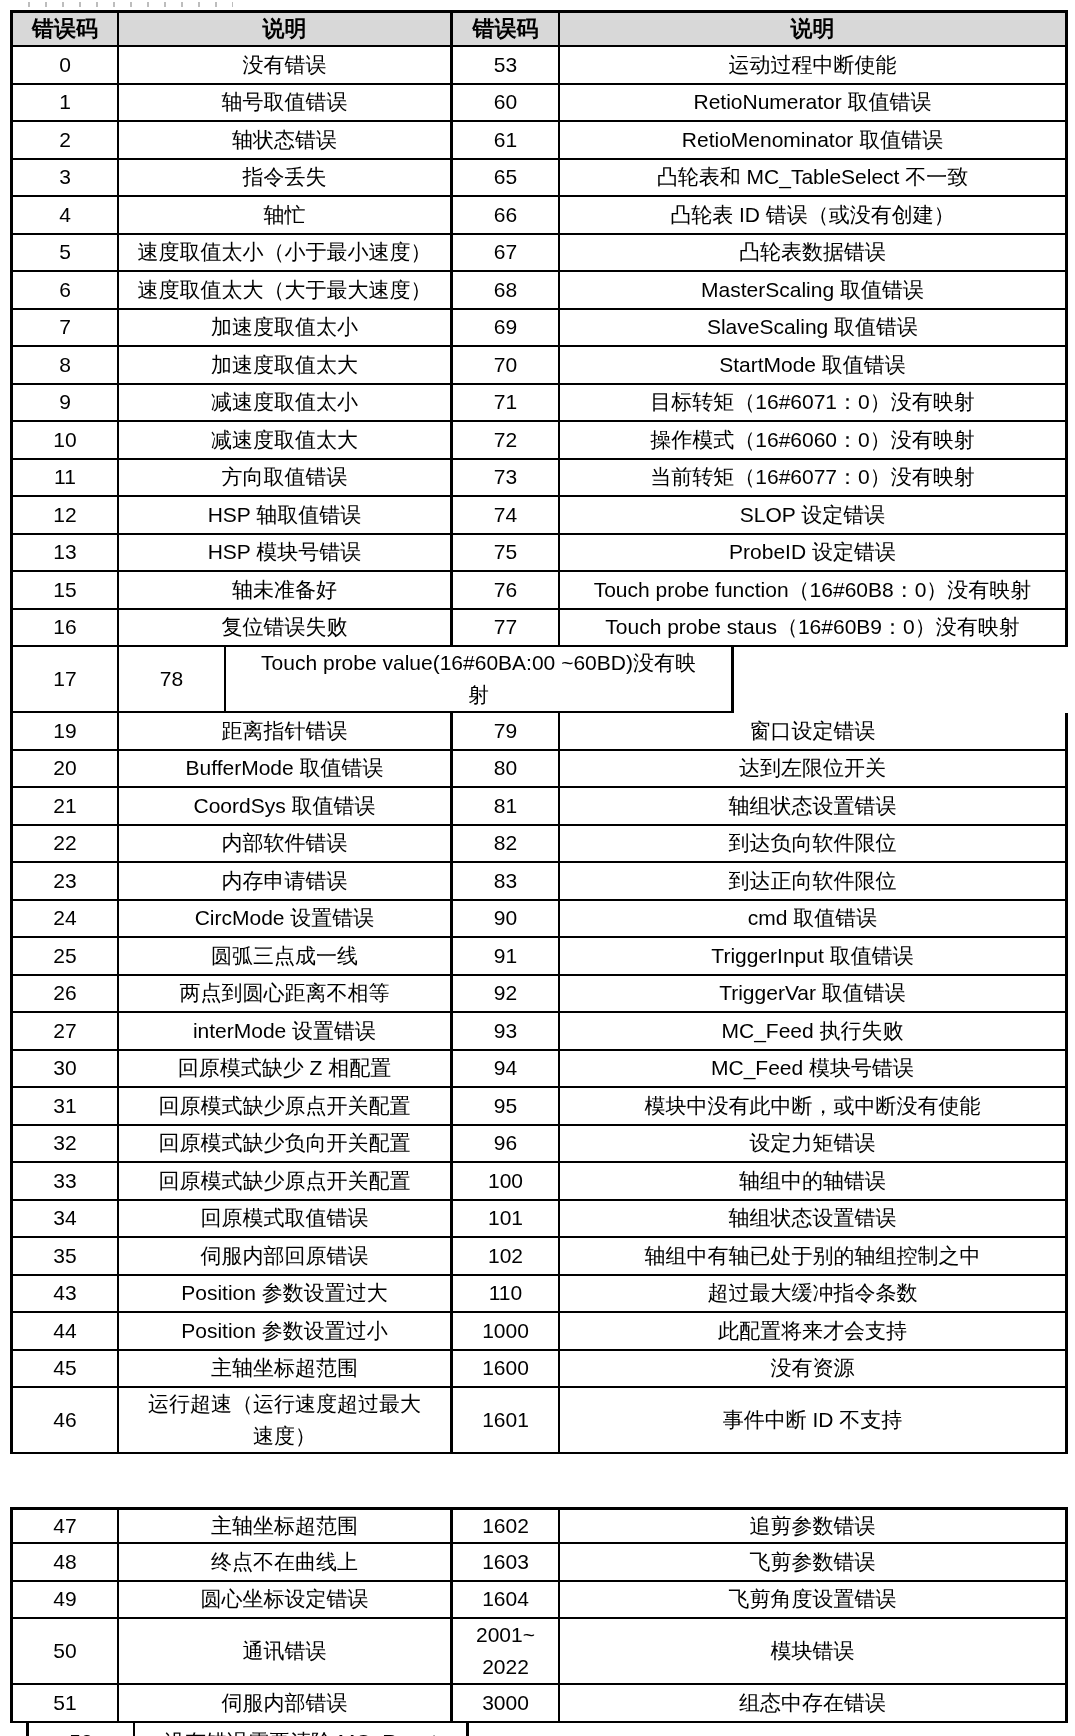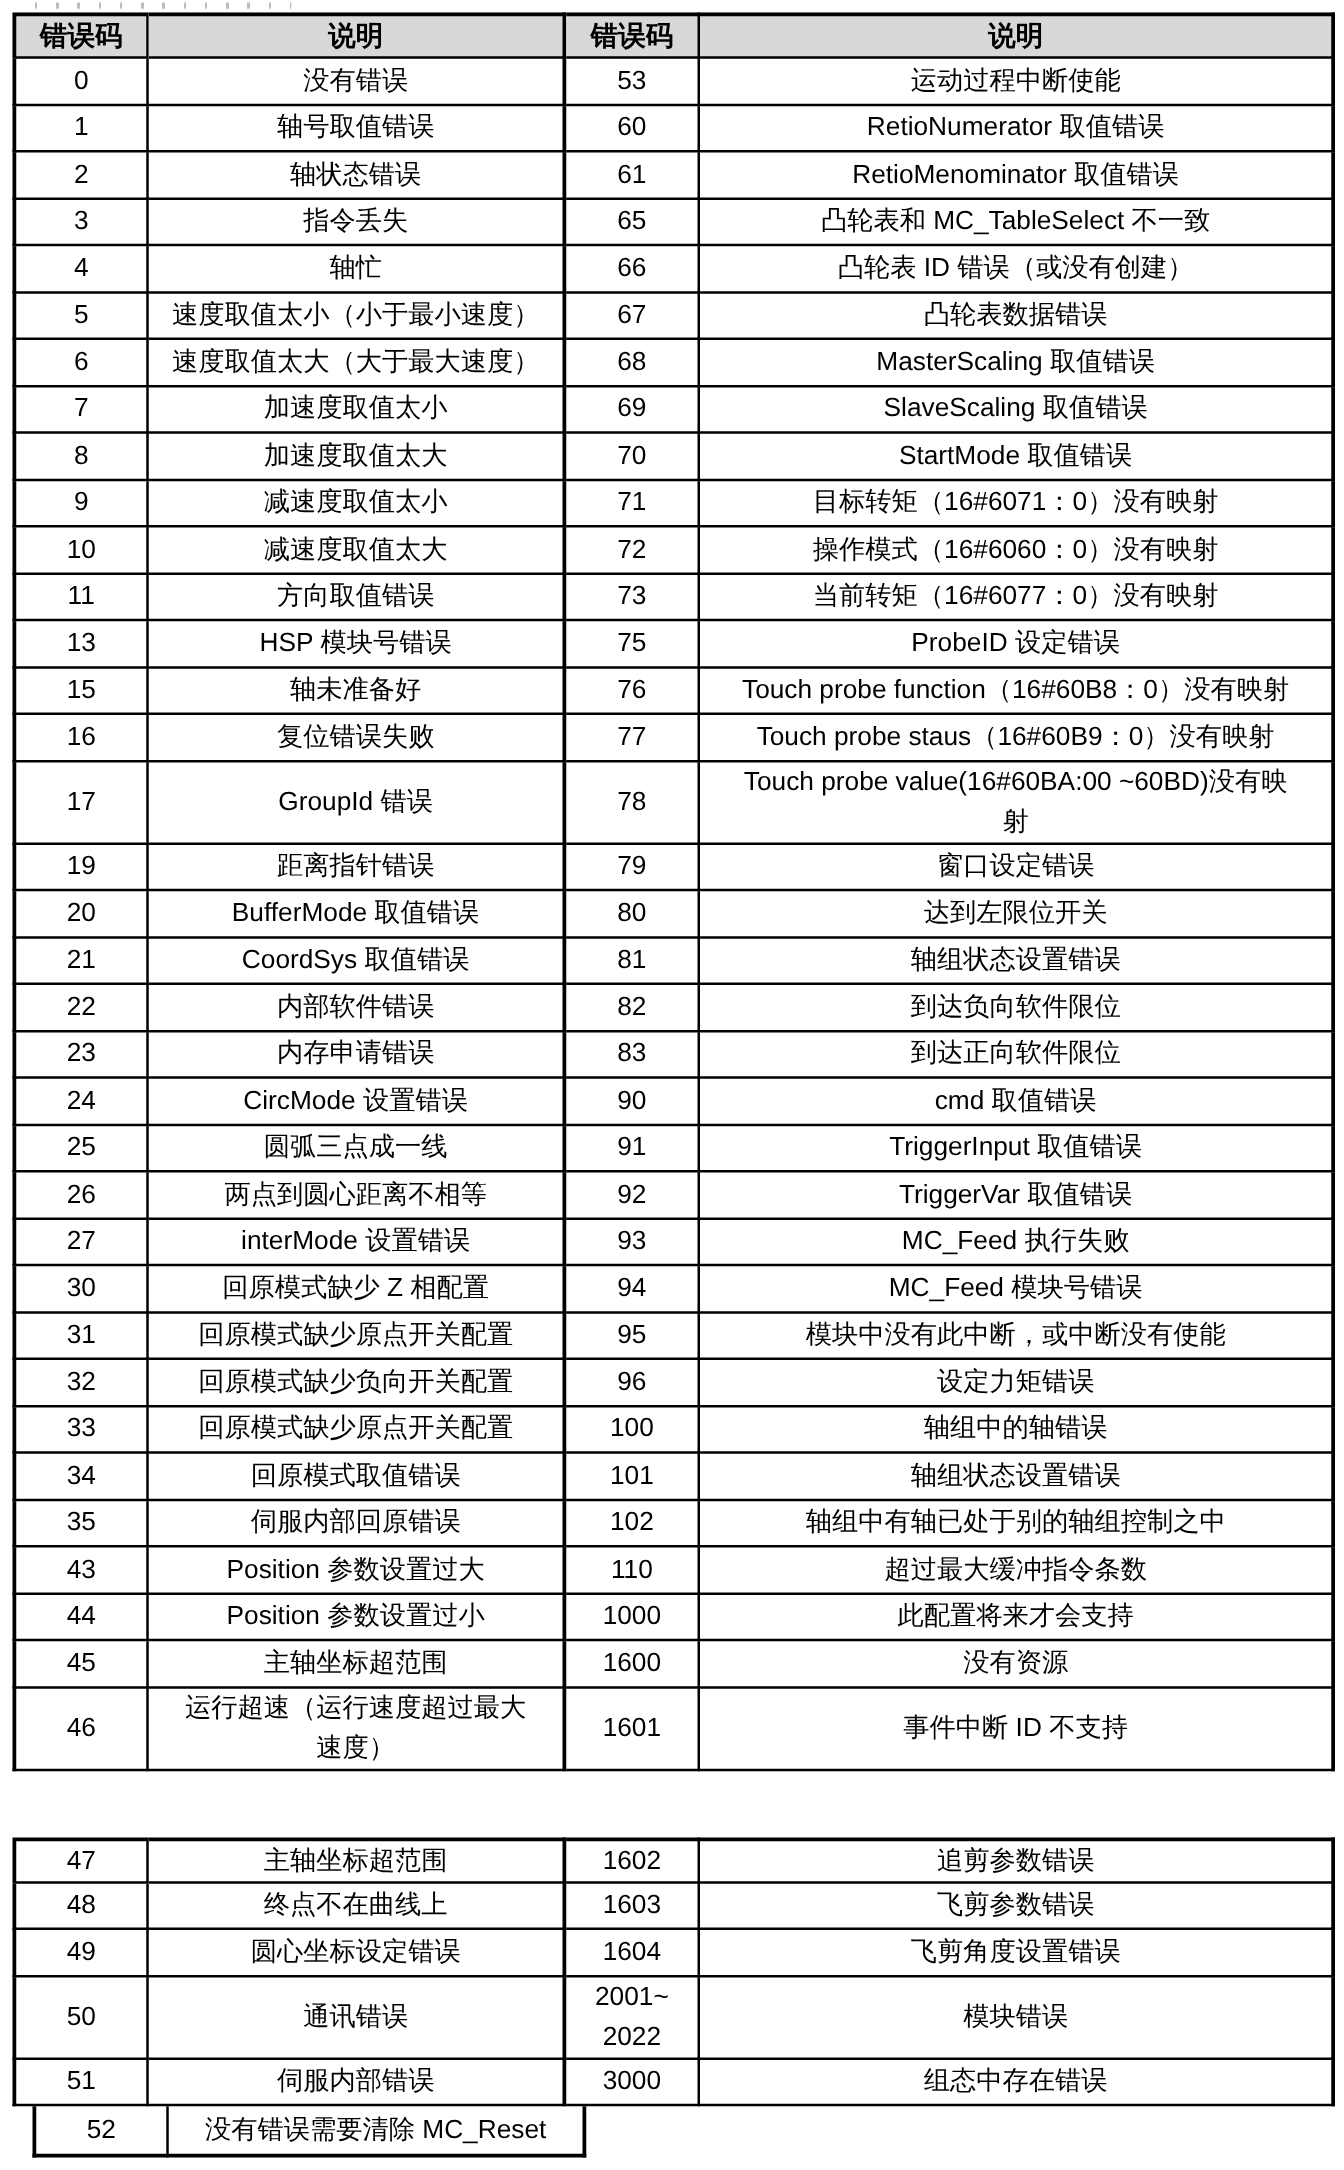--- a/index.html
+++ b/index.html
@@ -132,40 +132,45 @@
           <div class="cell col3">72</div>
           <div class="cell col4">操作模式（16#6060：0）没有映射</div>
         </div>
         <div class="trow">
           <div class="cell col1">11</div>
           <div class="cell col2">方向取值错误</div>
           <div class="cell col3">73</div>
           <div class="cell col4">当前转矩（16#6077：0）没有映射</div>
         </div>
         <div class="trow">
+          <div class="cell col1">12</div>
+          <div class="cell col2">HSP 轴取值错误</div>
+          <div class="cell col3">74</div>
+          <div class="cell col4">SLOP 设定错误</div>
+        </div>
+        <div class="trow">
           <div class="cell col1">13</div>
           <div class="cell col2">HSP 模块号错误</div>
           <div class="cell col3">75</div>
           <div class="cell col4">ProbeID 设定错误</div>
         </div>
         <div class="trow">
           <div class="cell col1">15</div>
           <div class="cell col2">轴未准备好</div>
           <div class="cell col3">76</div>
           <div class="cell col4">Touch probe function（16#60B8：0）没有映射</div>
         </div>
         <div class="trow">
           <div class="cell col1">16</div>
           <div class="cell col2">复位错误失败</div>
           <div class="cell col3">77</div>
           <div class="cell col4">Touch probe staus（16#60B9：0）没有映射</div>
         </div>
         <div class="trow">
           <div class="cell col1">17</div>
-          <div class="cell col2">GroupId 错误</div>
           <div class="cell col3">78</div>
           <div class="cell col4">Touch probe value(16#60BA:00 ~60BD)没有映
 射</div>
         </div>
         <div class="trow">
           <div class="cell col1">19</div>
           <div class="cell col2">距离指针错误</div>
           <div class="cell col3">79</div>
           <div class="cell col4">窗口设定错误</div>
         </div>

